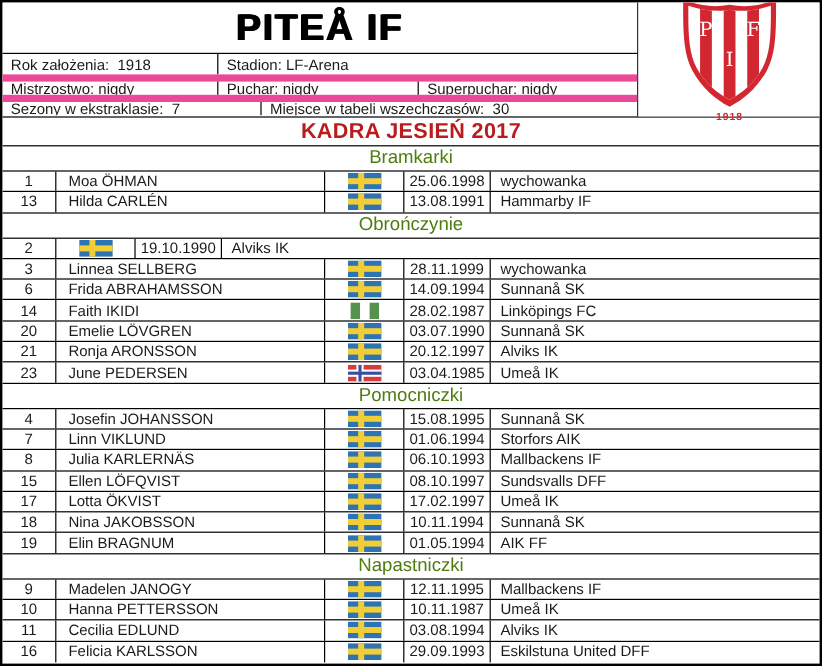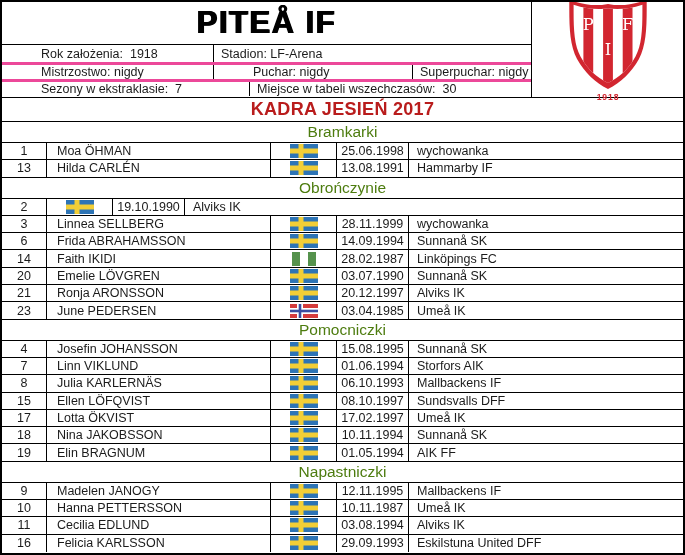--- a/index.html
+++ b/index.html
@@ -11,26 +11,26 @@
   
   .header{display:flex;border-bottom:1px solid #000;height:95px;}
   .header-left{width:530px;box-sizing:border-box;border-right:1px solid #000;display:flex;flex-direction:column;}
   .title-row{
     height:43px;box-sizing:border-box;border-bottom:1px solid #000;
     display:flex;align-items:center;justify-content:center;
     font-size:31px;font-weight:800;letter-spacing:1.5px;color:#000;
     text-shadow:0.7px 0 0 #000,-0.7px 0 0 #000;
   }
   .info-row{display:flex;height:17px;box-sizing:border-box;font-size:12.5px;}
-  .info-row + .info-row{border-top:3px solid #ec4899;}
+  .info-row + .info-row{border-top:6px solid #ec4899;}
   .info-cell{
     box-sizing:border-box;display:flex;align-items:center;
     padding-left:7px;white-space:pre;overflow:hidden;
   }
-  .info-cell.bordered{border-right:1px solid #000;margin-left:32px;}
+  .info-cell.bordered{border-right:1px solid #000;}
   .w180{width:180px;} .w167{width:167px;} .w260{width:216px;} .grow{flex:1;}
   .crest-cell{flex:1;display:flex;align-items:center;justify-content:center;background:#fff;}
   
   .kadra-row{
     height:24px;box-sizing:border-box;border-bottom:1px solid #000;
     display:flex;align-items:center;justify-content:center;
     font-weight:bold;font-size:18px;color:#b91c1c;letter-spacing:0.3px;
   }
   .section-header{
     height:21px;box-sizing:border-box;border-bottom:1px solid #000;

